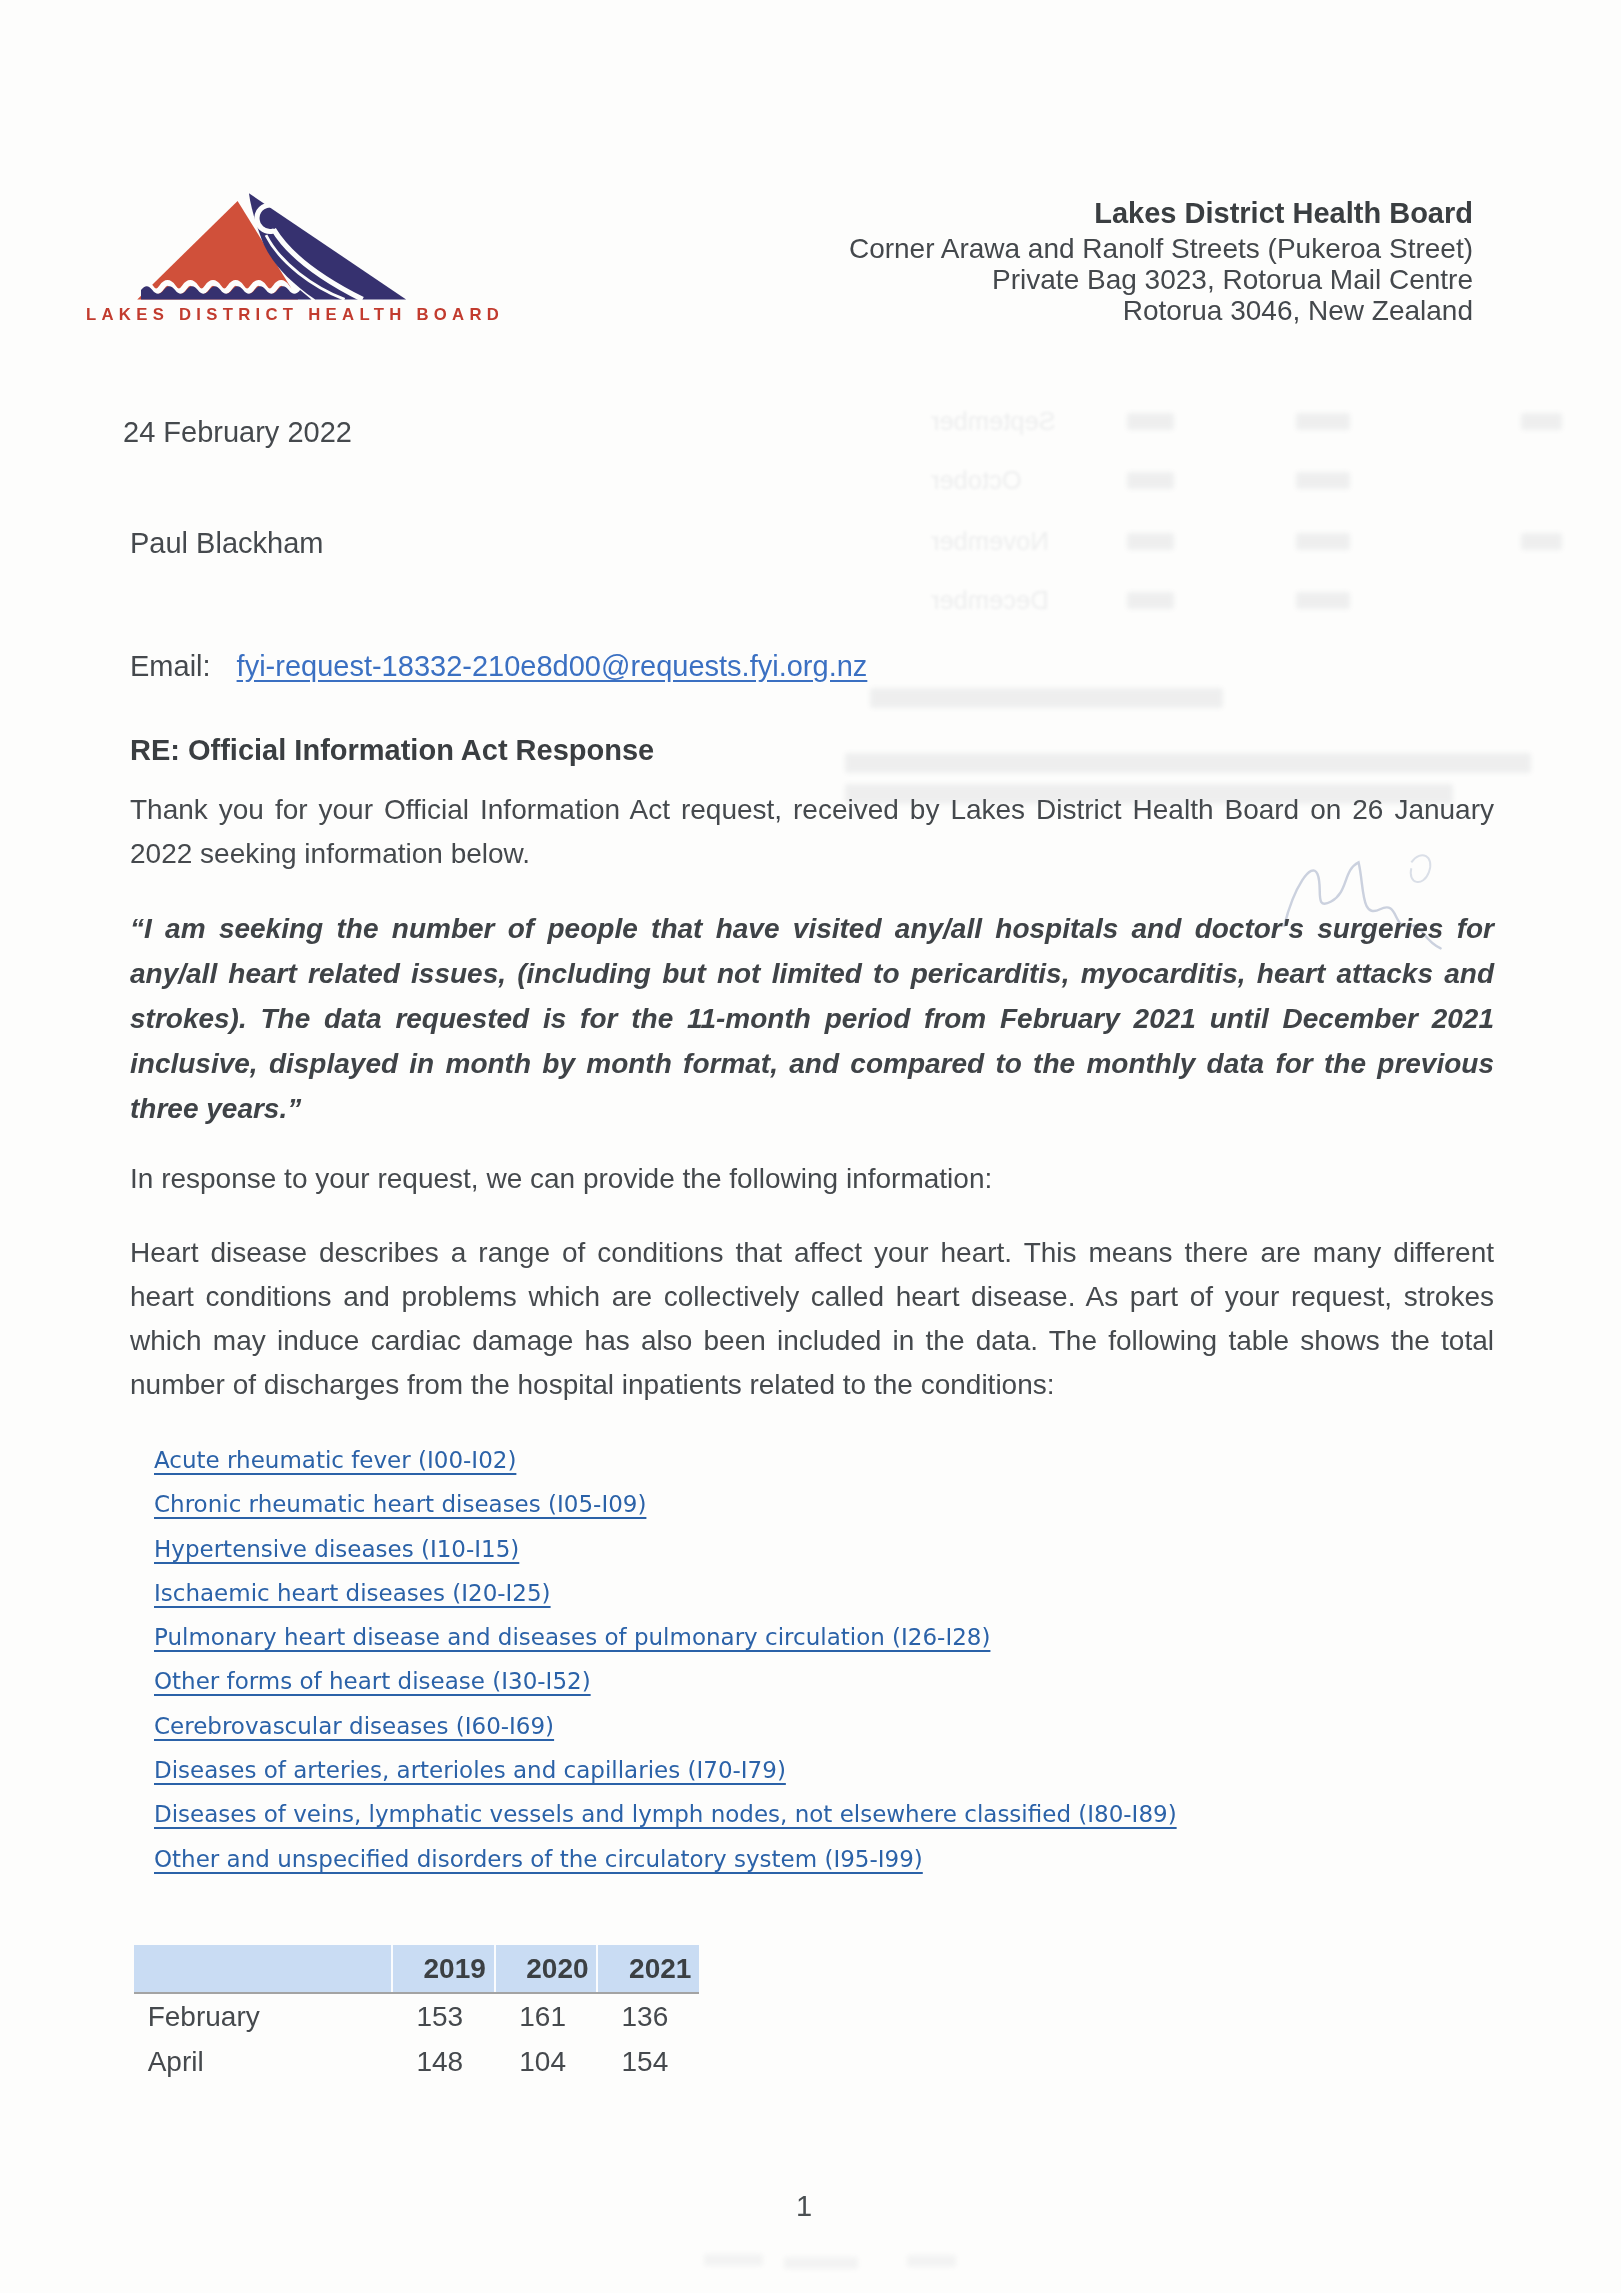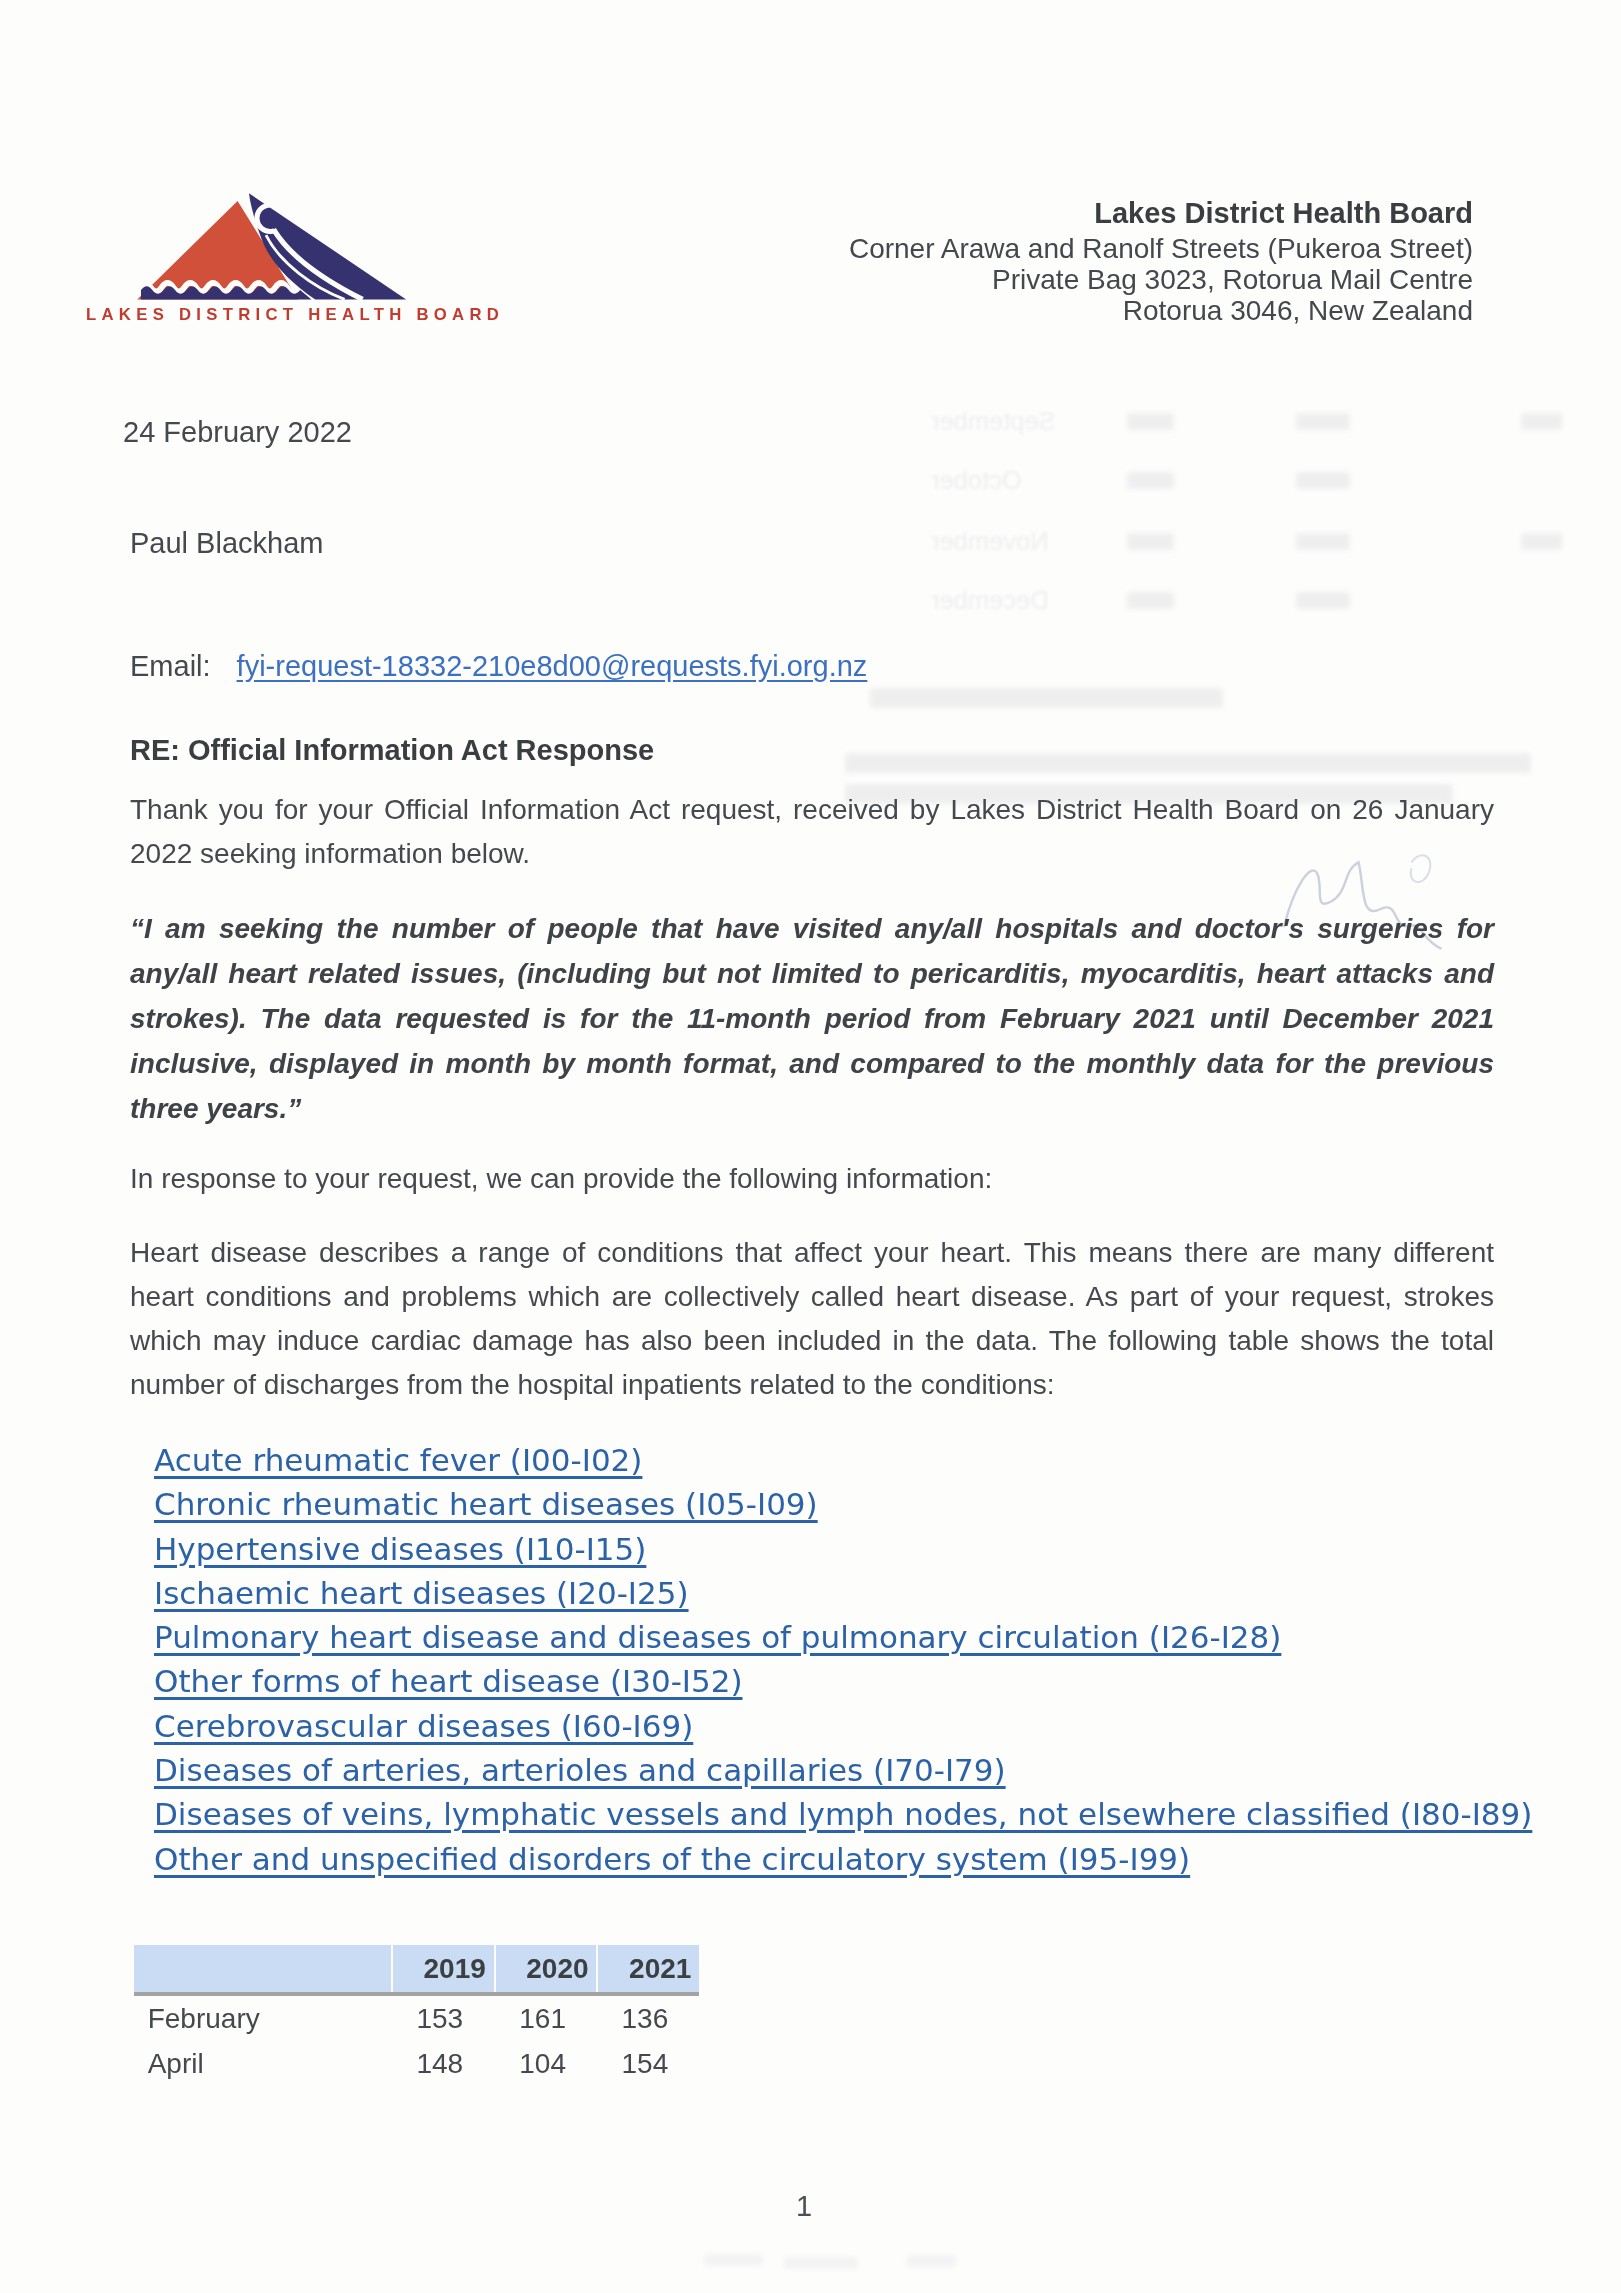--- a/index.html
+++ b/index.html
@@ -27,28 +27,28 @@
   .subject{left:130px;top:734px;font-size:29px;font-weight:bold;color:#3a3e41;}
   .para{left:130px;width:1364px;font-size:28px;line-height:44px;text-align:justify;}
   .para-intro{top:788px;}
   .quote{top:906px;line-height:45px;font-weight:bold;font-style:italic;color:#3f4347;}
   .para-response{top:1157px;text-align:left;}
   .para-heart{top:1231px;}
   
   .links{position:absolute;left:154px;top:1444px;}
   .link-item{
     display:block;width:fit-content;margin-bottom:12.3px;
-    font-family:"DejaVu Sans",sans-serif;font-size:31px;line-height:32px;
+    font-family:"DejaVu Sans",sans-serif;font-size:23px;line-height:32px;
     color:#2b62a8;text-decoration:underline;text-underline-offset:4.9px;cursor:pointer;
   }
   
   .tbl{position:absolute;left:134px;top:1945px;border-collapse:collapse;}
   .tbl th{
     background:#c9dcf3;height:47px;font-size:28px;font-weight:bold;color:#3c4043;
-    text-align:right;padding:0 7.8px 0 0;border-bottom:4px solid #a3a3a3;
+    text-align:right;padding:0 7.8px 0 0;border-bottom:2px solid #a3a3a3;
   }
   .tbl th.lbl{width:249px;}
   .tbl th.num{width:93px;border-left:2.9px solid rgba(255,255,255,.9);}
   .tbl td{height:43px;font-size:28px;color:#45494d;}
   .tbl td.lbl{text-align:left;padding-left:13.7px;}
   .tbl td.num{text-align:center;padding-right:7.8px;}
   .page-num{left:796px;top:2190px;font-size:29px;color:#4a4f52;}
   
   .ghost-row{position:absolute;height:59px;width:667px;left:931px;}
   .ghost-word{

